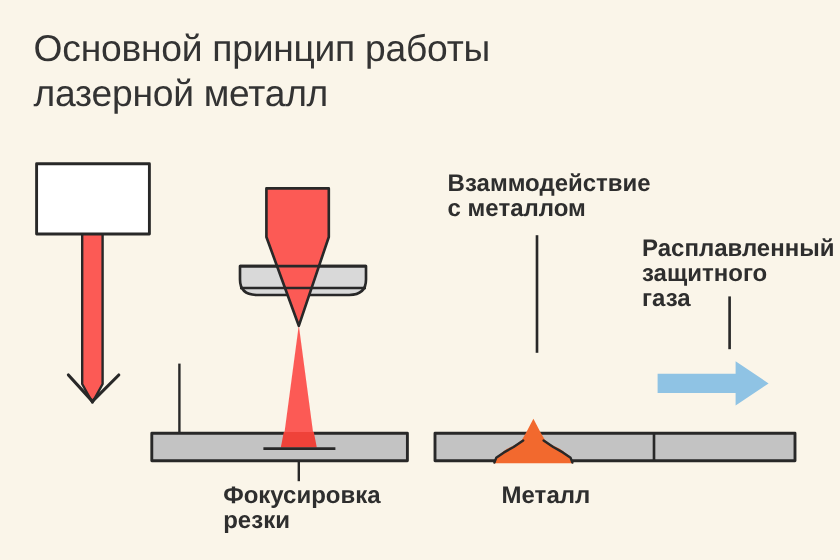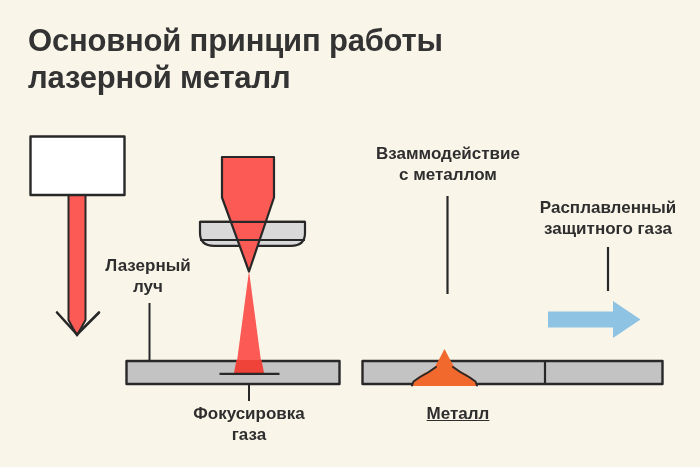--- a/index.html
+++ b/index.html
@@ -8,27 +8,27 @@
     background:#FAF5E9;
     font-family:"Liberation Sans",sans-serif;
     position:relative;
     overflow:hidden;
     color:#333333;
   }
   .stage{position:absolute;inset:0;}
   svg.diagram{position:absolute;left:0;top:0;}
   .page-title{
     position:absolute;left:28px;top:22px;
-    font-size:31px;line-height:37px;font-weight:700;
+    font-size:31px;line-height:37px;font-weight:400;
     letter-spacing:-0.2px;color:#333333;
   }
   .lbl{
     position:absolute;
-    font-size:17px;line-height:21px;font-weight:700;
-    text-align:center;color:#2e2e2e;
+    font-size:20px;line-height:21px;font-weight:700;
+    color:#2e2e2e;
   }
   .s{stroke:#282828;fill:none;}
   .sj{stroke:#282828;stroke-linejoin:round;}
 </style>
 </head>
 <body style="background: rgb(250, 245, 233);">
 
 <div class="stage">
 
   <svg class="diagram" width="700" height="467" viewBox="0 0 700 467">
@@ -68,24 +68,23 @@
 
       <polygon points="548,311.5 613,311.5 613,301 640.5,319.5 613,338 613,327.5 548,327.5" fill="#8FC3E4"></polygon>
     </g>
   </svg>
 
   <div class="page-title">
     <div>Основной принцип работы</div>
     <div>лазерной металл</div>
   </div>
 
-  <div class="lbl" style="left:100px;top:255px;width:96px;">Лазерный луч</div>
 
-  <div class="lbl" style="left:186px;top:403px;width:126px;">Фокусировка газа</div>
+  <div class="lbl" style="left:186px;top:403px;width:126px;">Фокусировка резки</div>
 
   <div class="lbl" style="left:373px;top:143px;width:150px;">Взаммодействие с металлом</div>
 
 
-  <div class="lbl" style="left:408px;top:403px;width:100px;text-decoration:underline;">Металл</div>
+  <div class="lbl" style="left:418px;top:403px;width:100px;">Металл</div>
 
   <div class="lbl" style="left:535px;top:197px;width:146px;">Расплавленный защитного газа</div>
 
 </div>
 
 </body></html>

